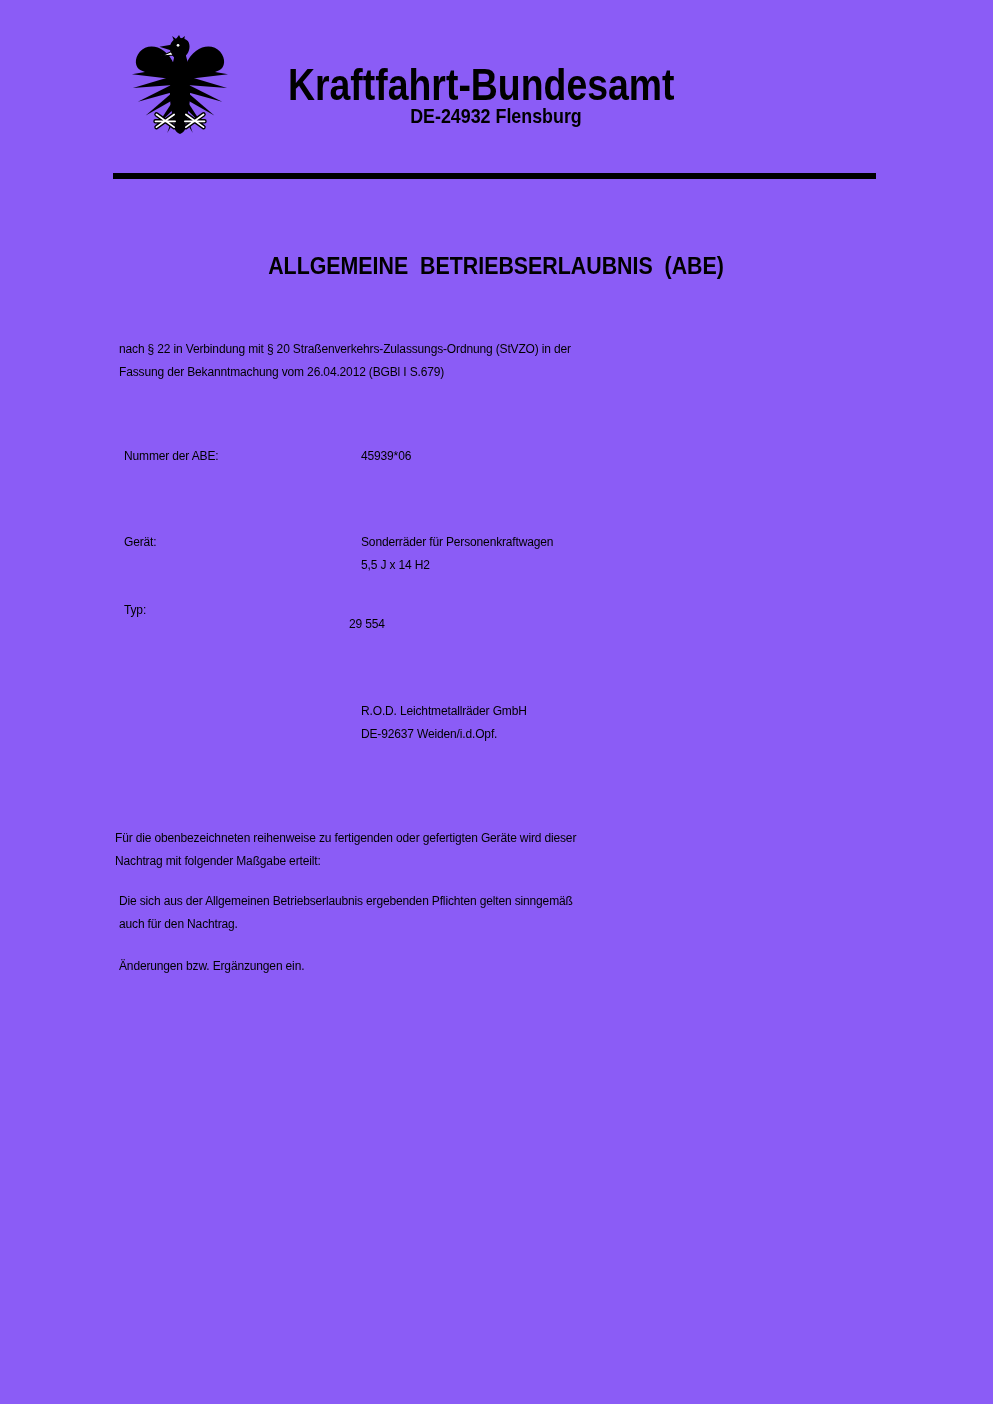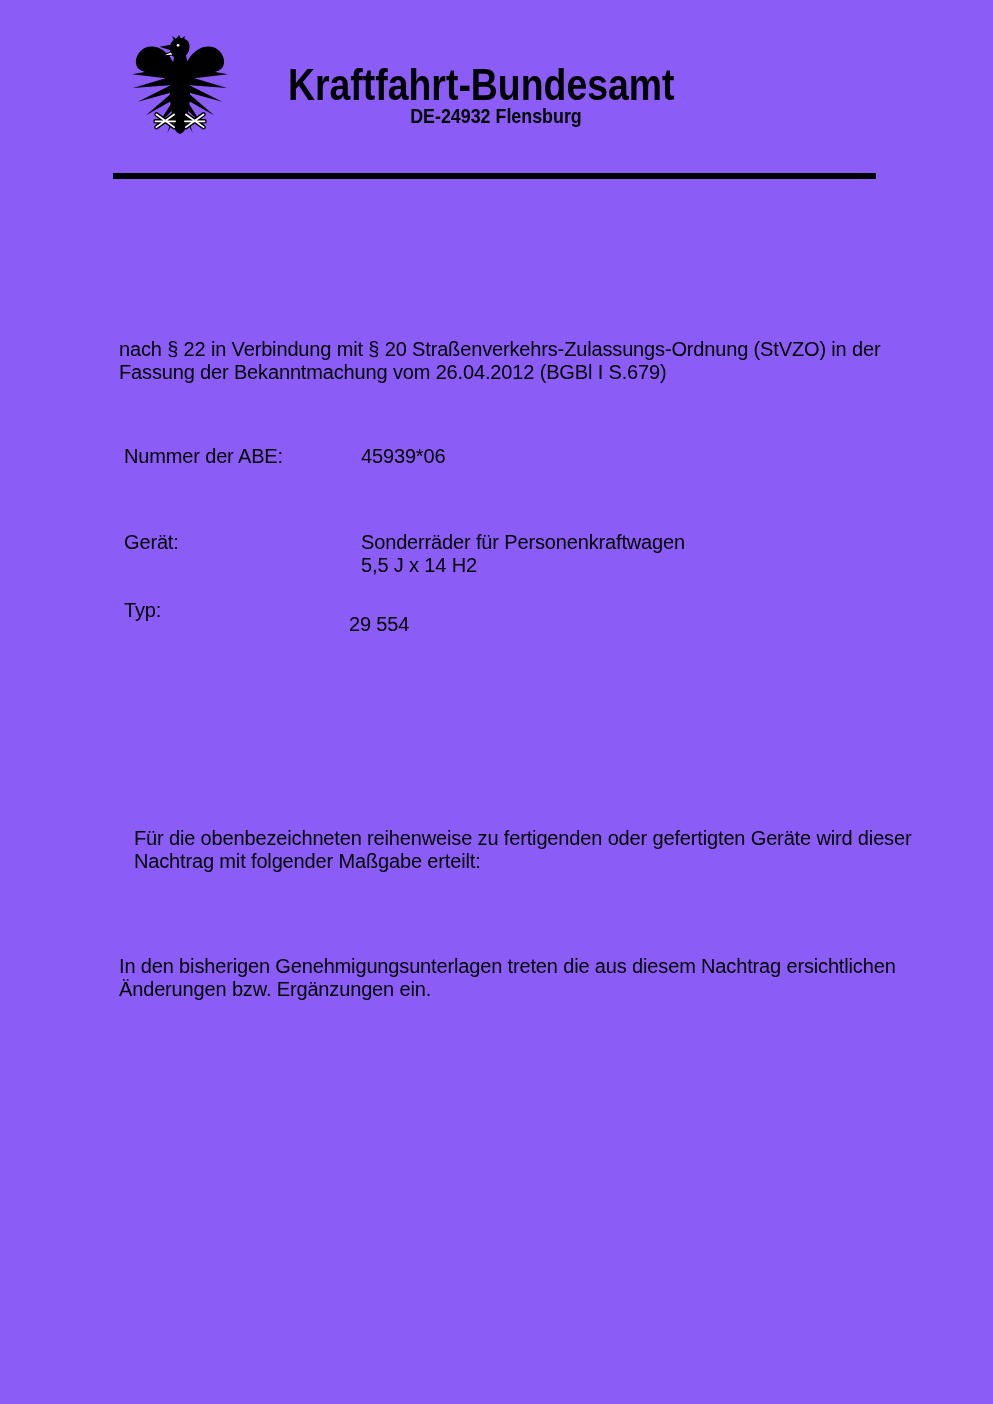--- a/index.html
+++ b/index.html
@@ -8,21 +8,21 @@
     position:relative;
     width:993px; height:1404px;
     margin:0 auto;
     background:#8b5cf6;
     color:#000000;
     font-family:"Liberation Sans","DejaVu Sans",sans-serif;
     overflow:hidden;
   }
   .abs { position:absolute; }
   .body-line {
-    font-size:20px;
+    font-size:12px;
     line-height:23px;
     letter-spacing:-0.15px;
     white-space:pre;
   }
   .agency-name {
     font-size:44px;
     font-weight:bold;
     line-height:44px;
     white-space:pre;
     display:inline-block;
@@ -104,20 +104,23 @@
   <div class="abs" style="left:288px; top:63px;">
     <span class="agency-name">Kraftfahrt-Bundesamt</span>
   </div>
 
   <div class="abs agency-loc-wrap" style="left:288px; top:104px; width:416px;">
     <span class="agency-loc">DE-24932 Flensburg</span>
   </div>
 
   <div class="abs rule" style="left:113px; top:173px; width:763px; height:6px;"></div>
 
+  <div class="abs doc-title-wrap" style="left:0; top:252px; width:993px;">
+    <span class="doc-title">ALLGEMEINE  BETRIEBSERLAUBNIS  (ABE)</span>
+  </div>
 
   <div class="abs" style="left:119px; top:338px;">
     <div class="body-line">nach § 22 in Verbindung mit § 20 Straßenverkehrs-Zulassungs-Ordnung (StVZO) in der</div>
     <div class="body-line">Fassung der Bekanntmachung vom 26.04.2012 (BGBl I S.679)</div>
   </div>
 
   <div class="abs" style="left:124px; top:445px;">
     <div class="body-line">Nummer der ABE:</div>
   </div>
   <div class="abs" style="left:361px; top:445px;">
@@ -132,25 +135,32 @@
     <div class="body-line">5,5 J x 14 H2</div>
   </div>
 
   <div class="abs" style="left:124px; top:599px;">
     <div class="body-line">Typ:</div>
   </div>
   <div class="abs" style="left:349px; top:613px;">
     <div class="body-line">29 554</div>
   </div>
 
+  <div class="abs" style="left:361px; top:700px;">
+    <div class="body-line">R.O.D. Leichtmetallräder GmbH</div>
+    <div class="body-line">DE-92637 Weiden/i.d.Opf.</div>
+  </div>
 
-  <div class="abs" style="left:134px; top:827px;">
+  <div class="abs" style="left:115px; top:827px;">
     <div class="body-line">Für die obenbezeichneten reihenweise zu fertigenden oder gefertigten Geräte wird dieser</div>
     <div class="body-line">Nachtrag mit folgender Maßgabe erteilt:</div>
   </div>
 
+  <div class="abs" style="left:119px; top:890px;">
+    <div class="body-line">Die sich aus der Allgemeinen Betriebserlaubnis ergebenden Pflichten gelten sinngemäß</div>
+    <div class="body-line">auch für den Nachtrag.</div>
+  </div>
 
   <div class="abs" style="left:119px; top:955px;">
-    <div class="body-line">In den bisherigen Genehmigungsunterlagen treten die aus diesem Nachtrag ersichtlichen</div>
     <div class="body-line">Änderungen bzw. Ergänzungen ein.</div>
   </div>
 
 </div>
 
 </body></html>

